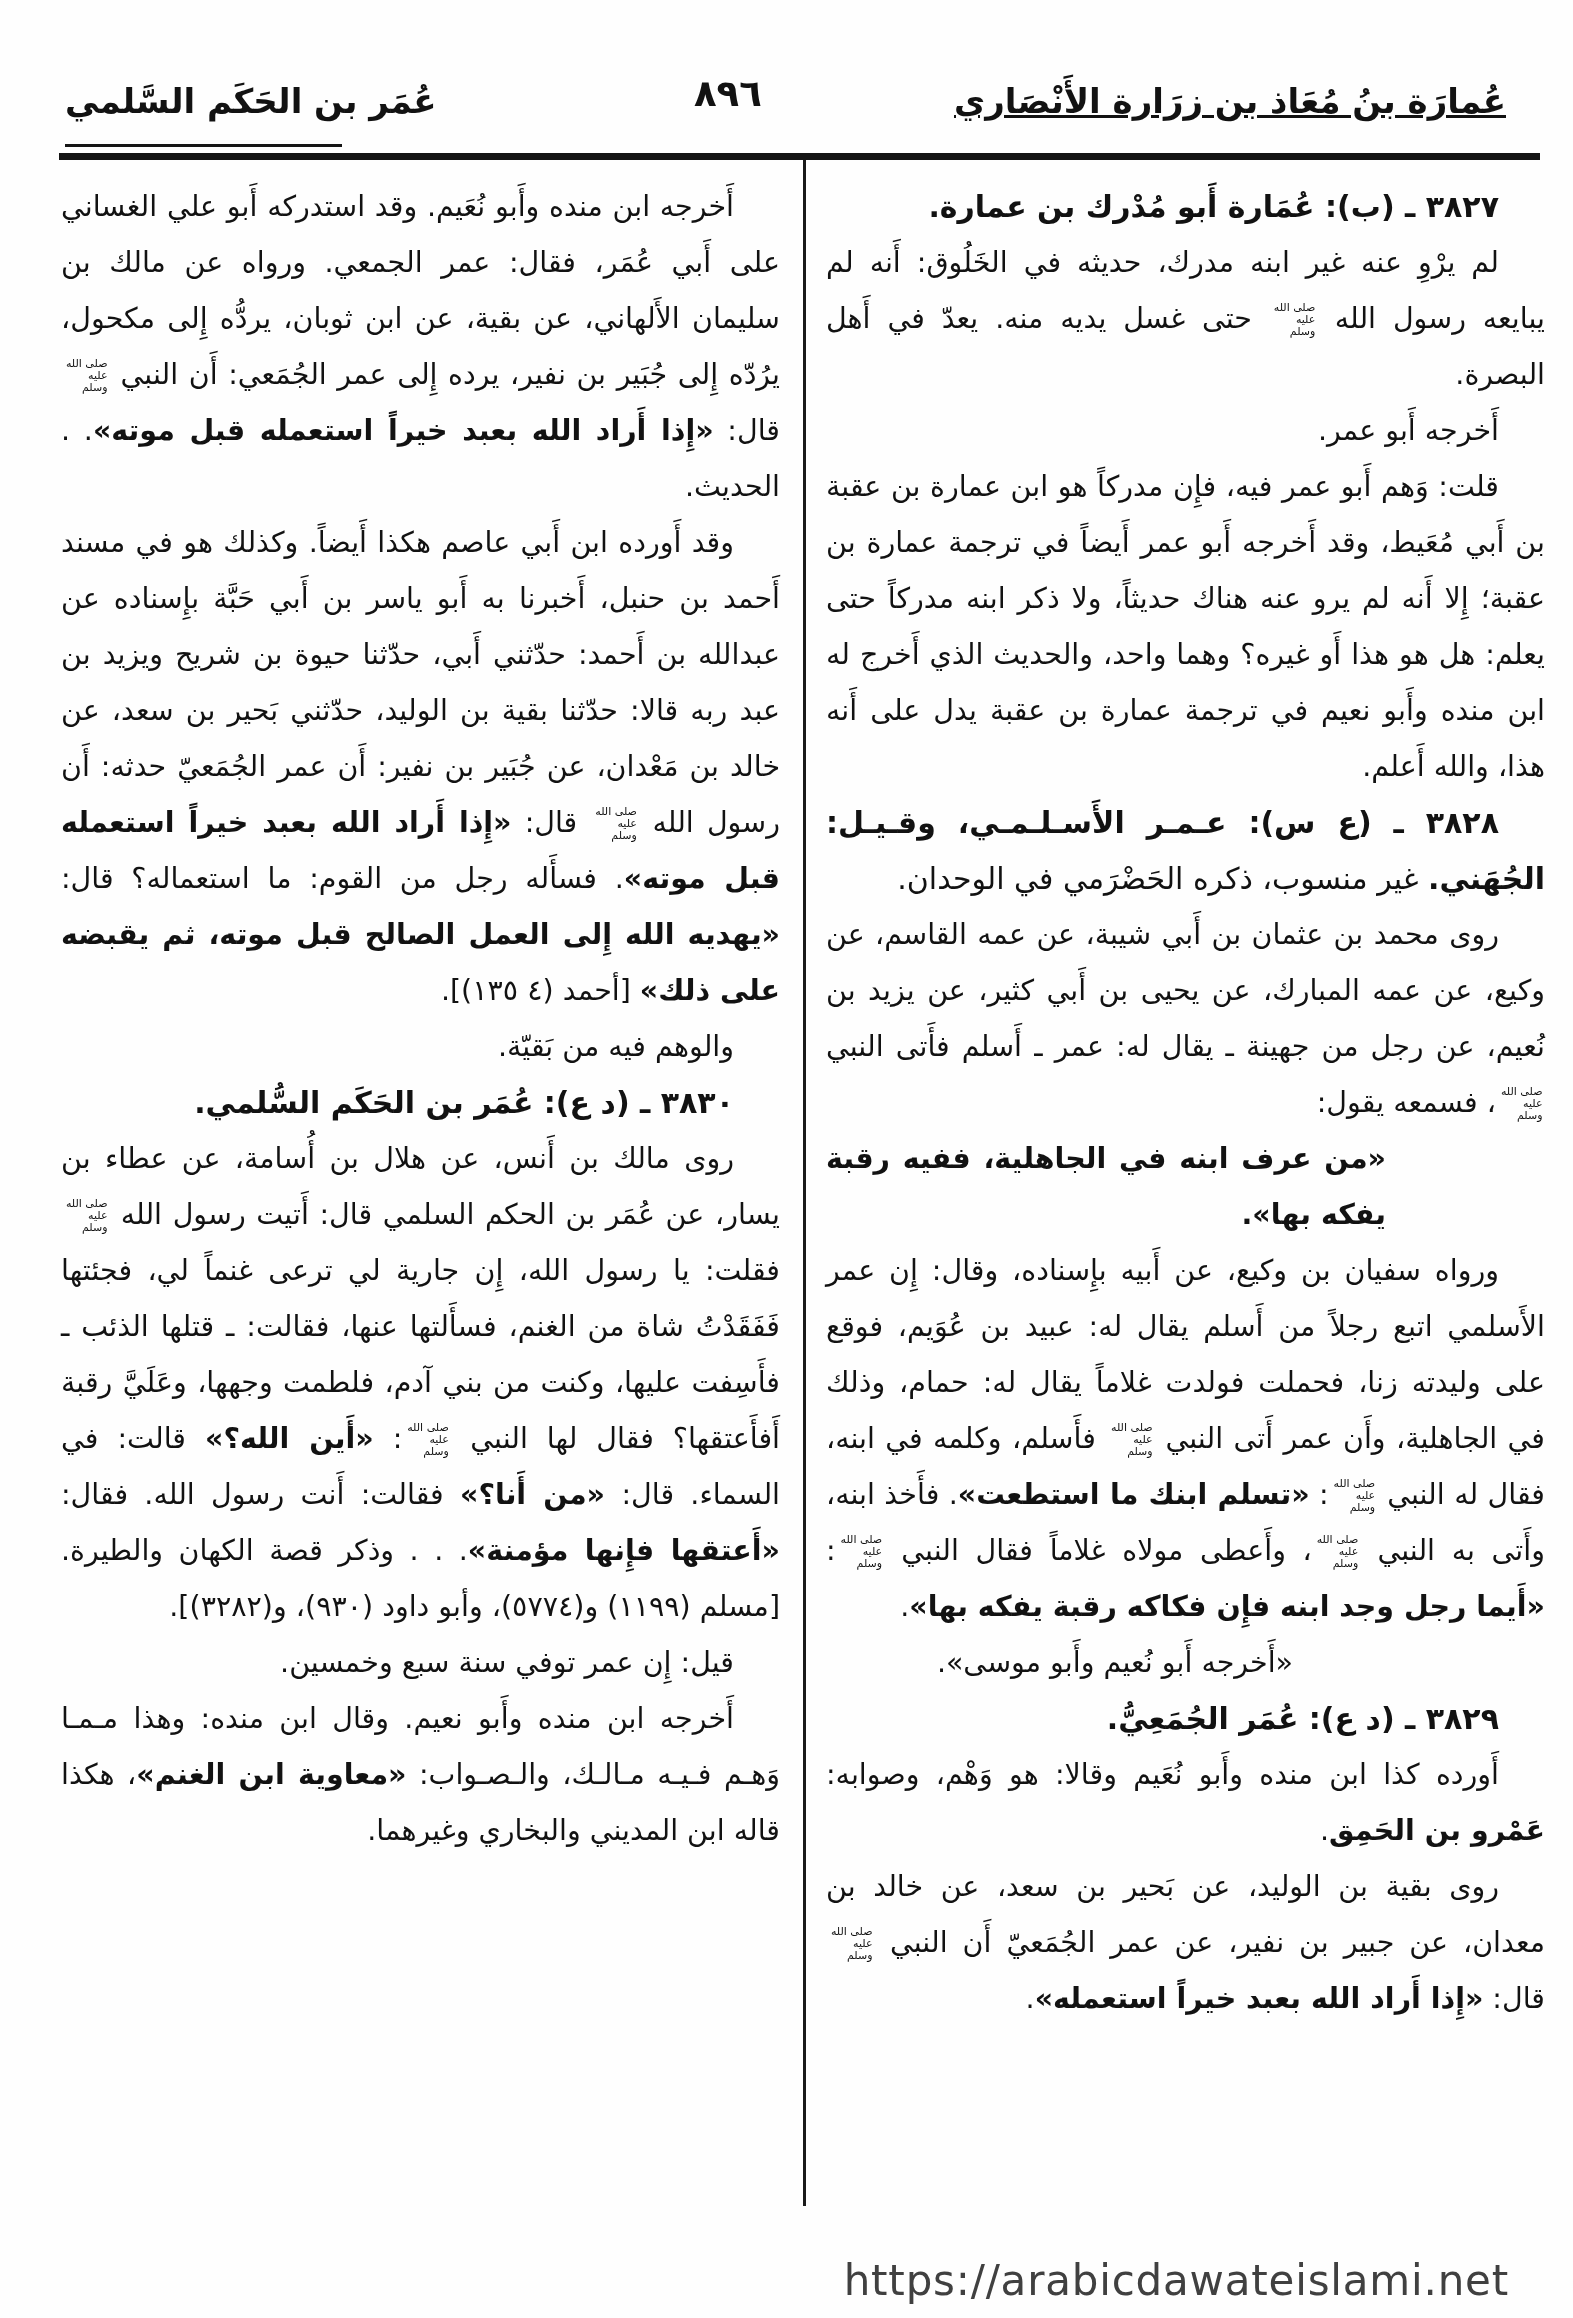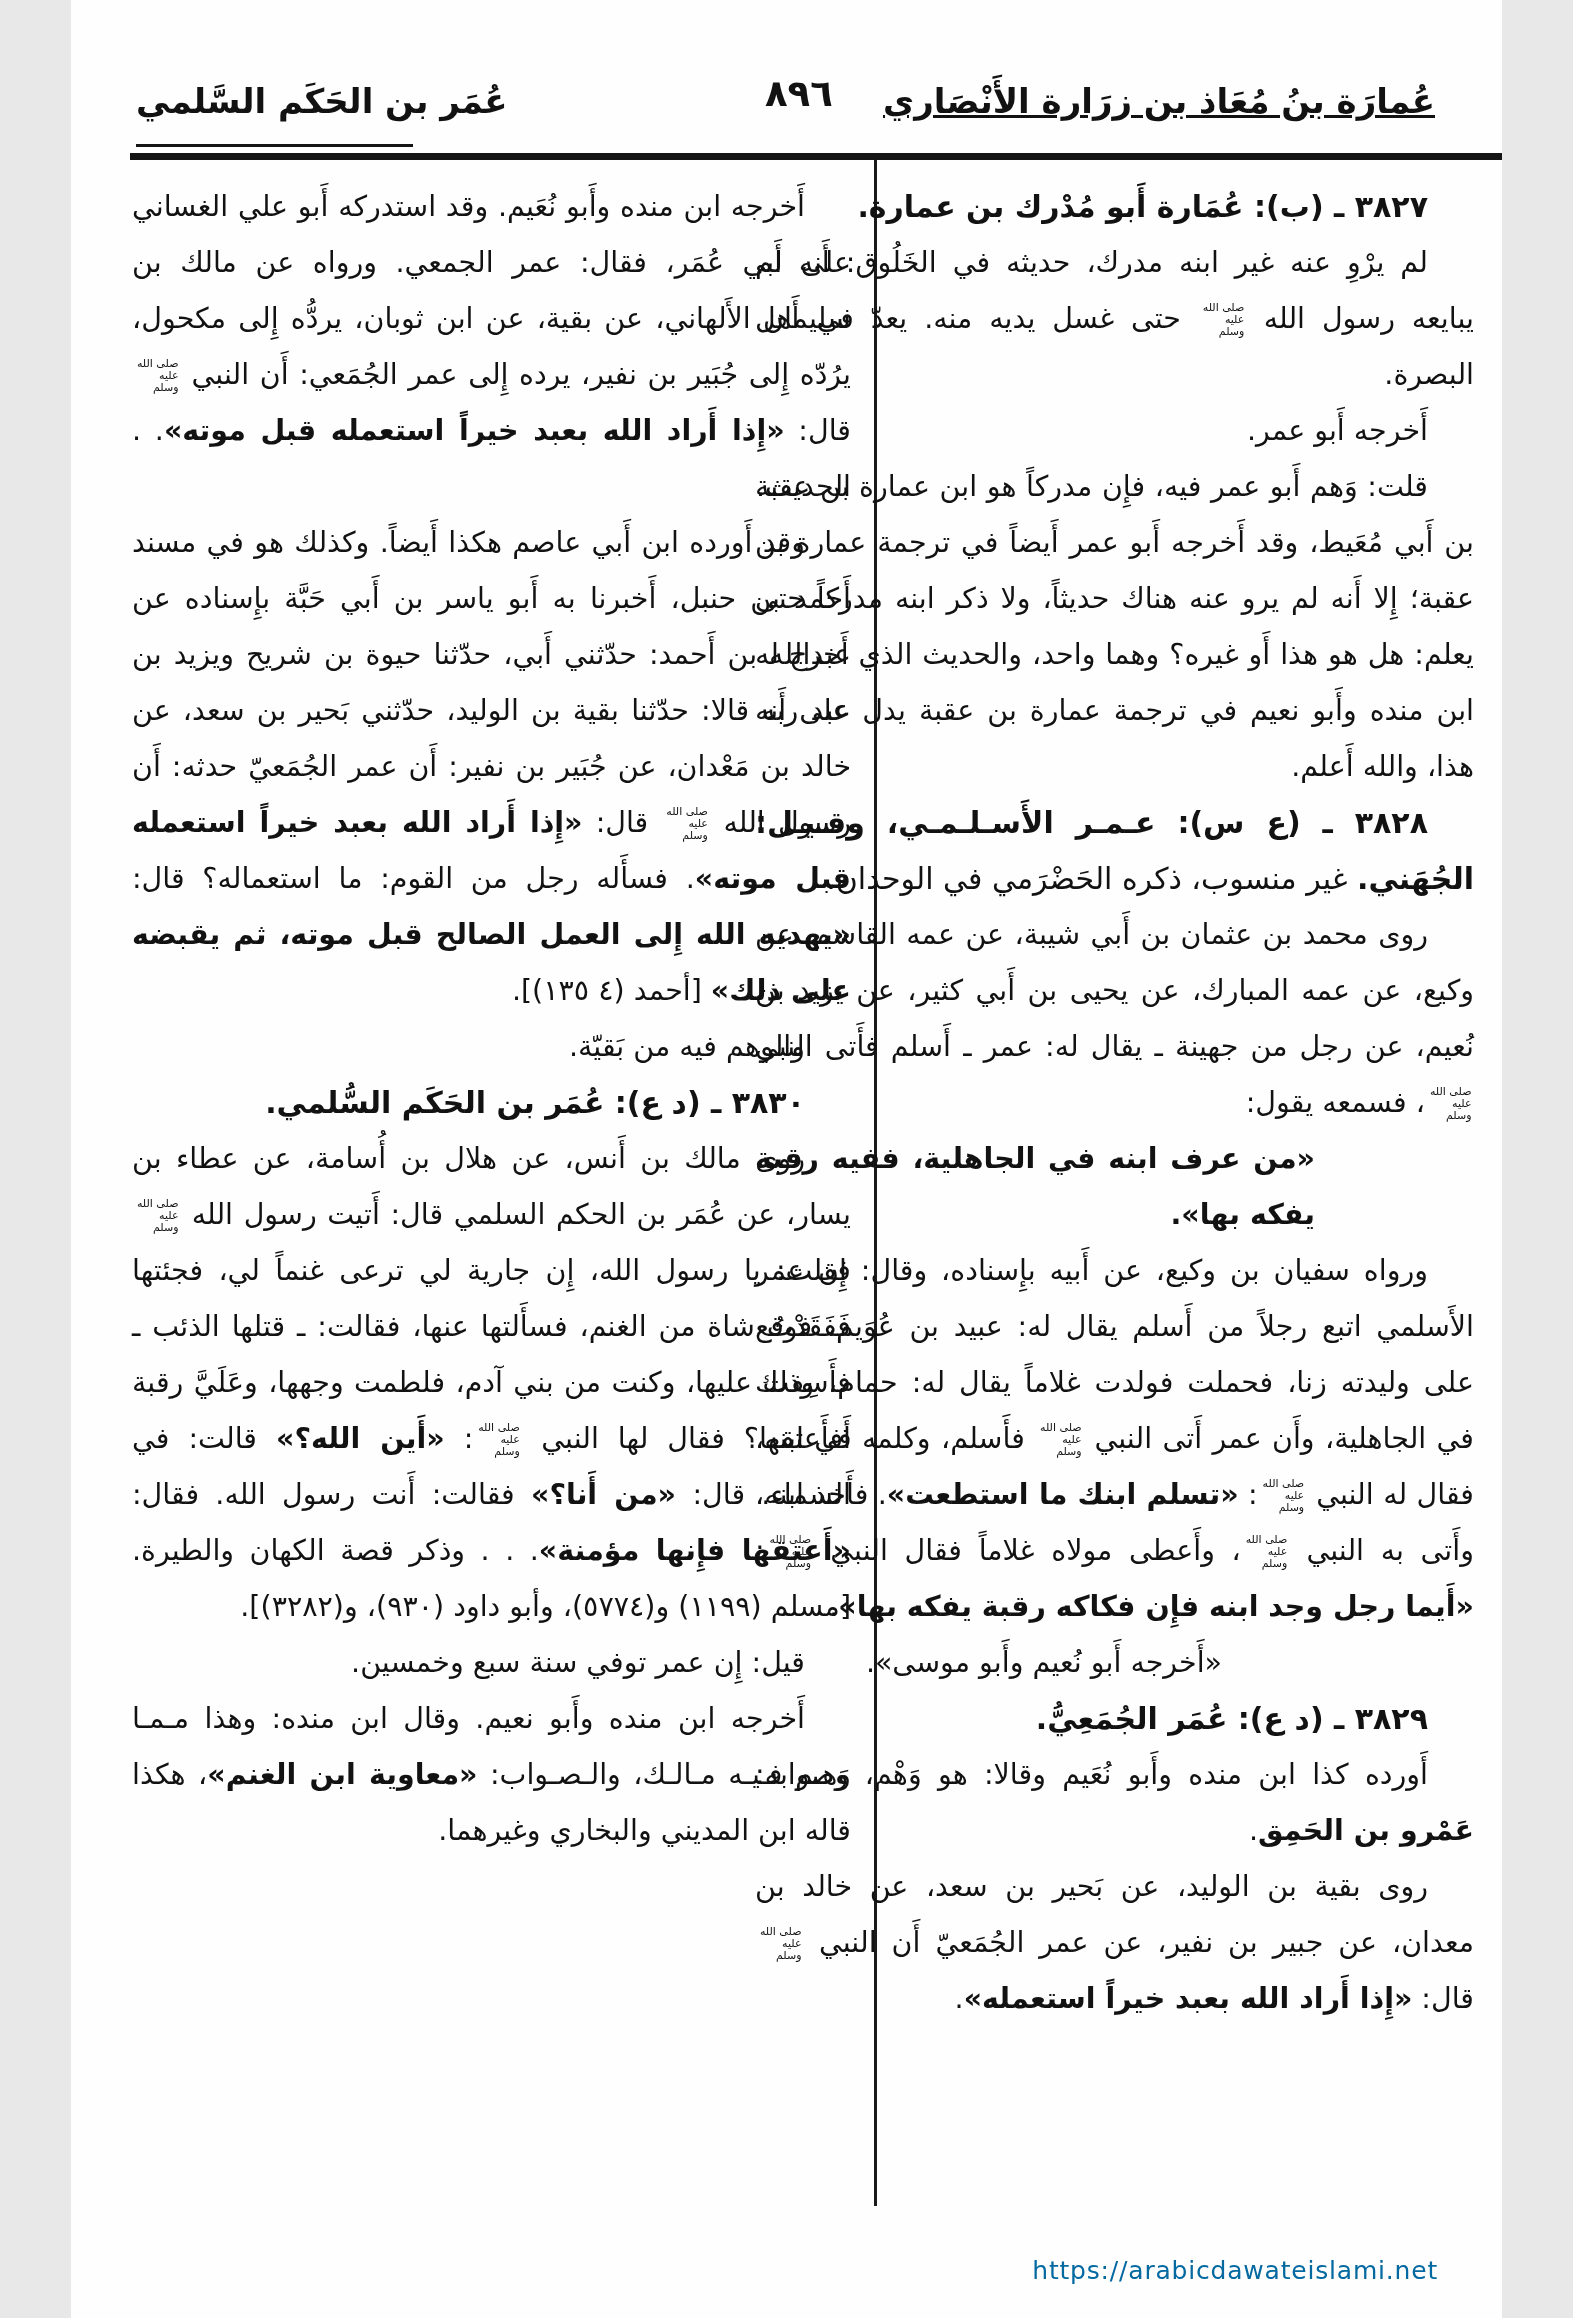--- a/index.html
+++ b/index.html
@@ -1,18 +1,18 @@
 <!DOCTYPE html>
 <html lang="ar" dir="rtl" style="font-size:13.4px"><head>
 <meta charset="utf-8">
 <style>
   html,body { margin:0; padding:0; background:#e8e8e8; }
   .page {
     position:relative;
-    width:1431px; height:2319px;
+    width:1573px; height:2319px;
     margin:0 auto;
     background:#fefefe;
     font-family:"DejaVu Sans", sans-serif;
     direction:rtl;
     color:#121212;
     overflow:hidden;
   }
   
   .hdr-title { position:absolute; top:81px; font-size:34px; font-weight:bold; white-space:nowrap; }
   .hdr-left  { left:65px; }
@@ -47,22 +47,22 @@
     vertical-align:middle;
     margin:0 2.5px;
     font-weight:normal;
     text-indent:0;
   }
   
   .watermark {
     position:absolute;
     right:64px; top:2256px;
     direction:ltr;
-    font-size:25px;
-    color:#0369a1;
+    font-size:42px;
+    color:#404040;
     letter-spacing:0.8px;
     font-family:"DejaVu Sans", sans-serif;
   }
 </style>
 </head>
 <body>
 
 <div class="page">
 
   <div class="hdr-title hdr-left">عُمَر بن الحَكَم السَّلمي</div>

